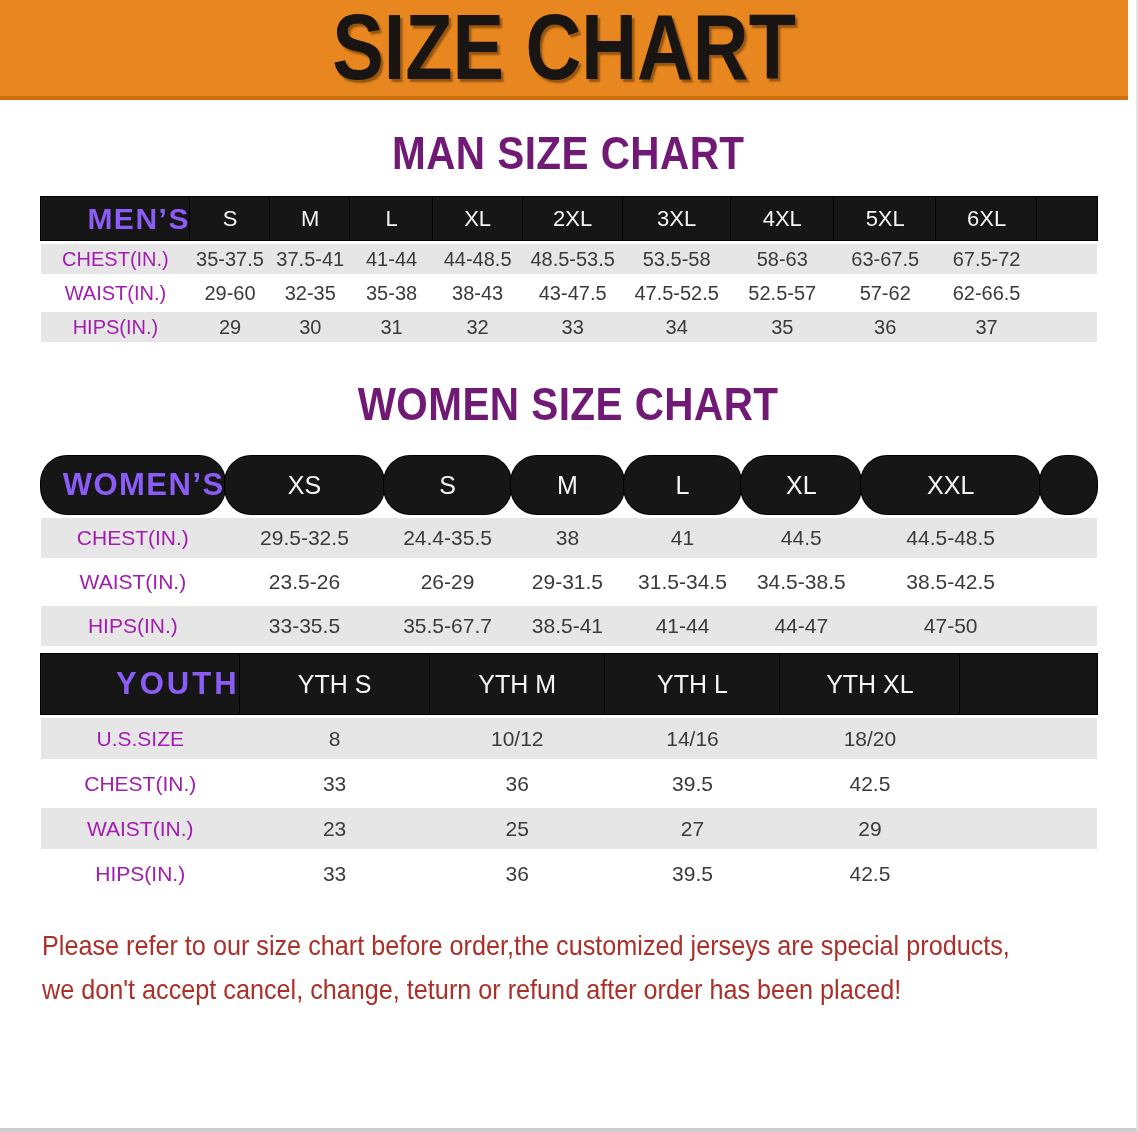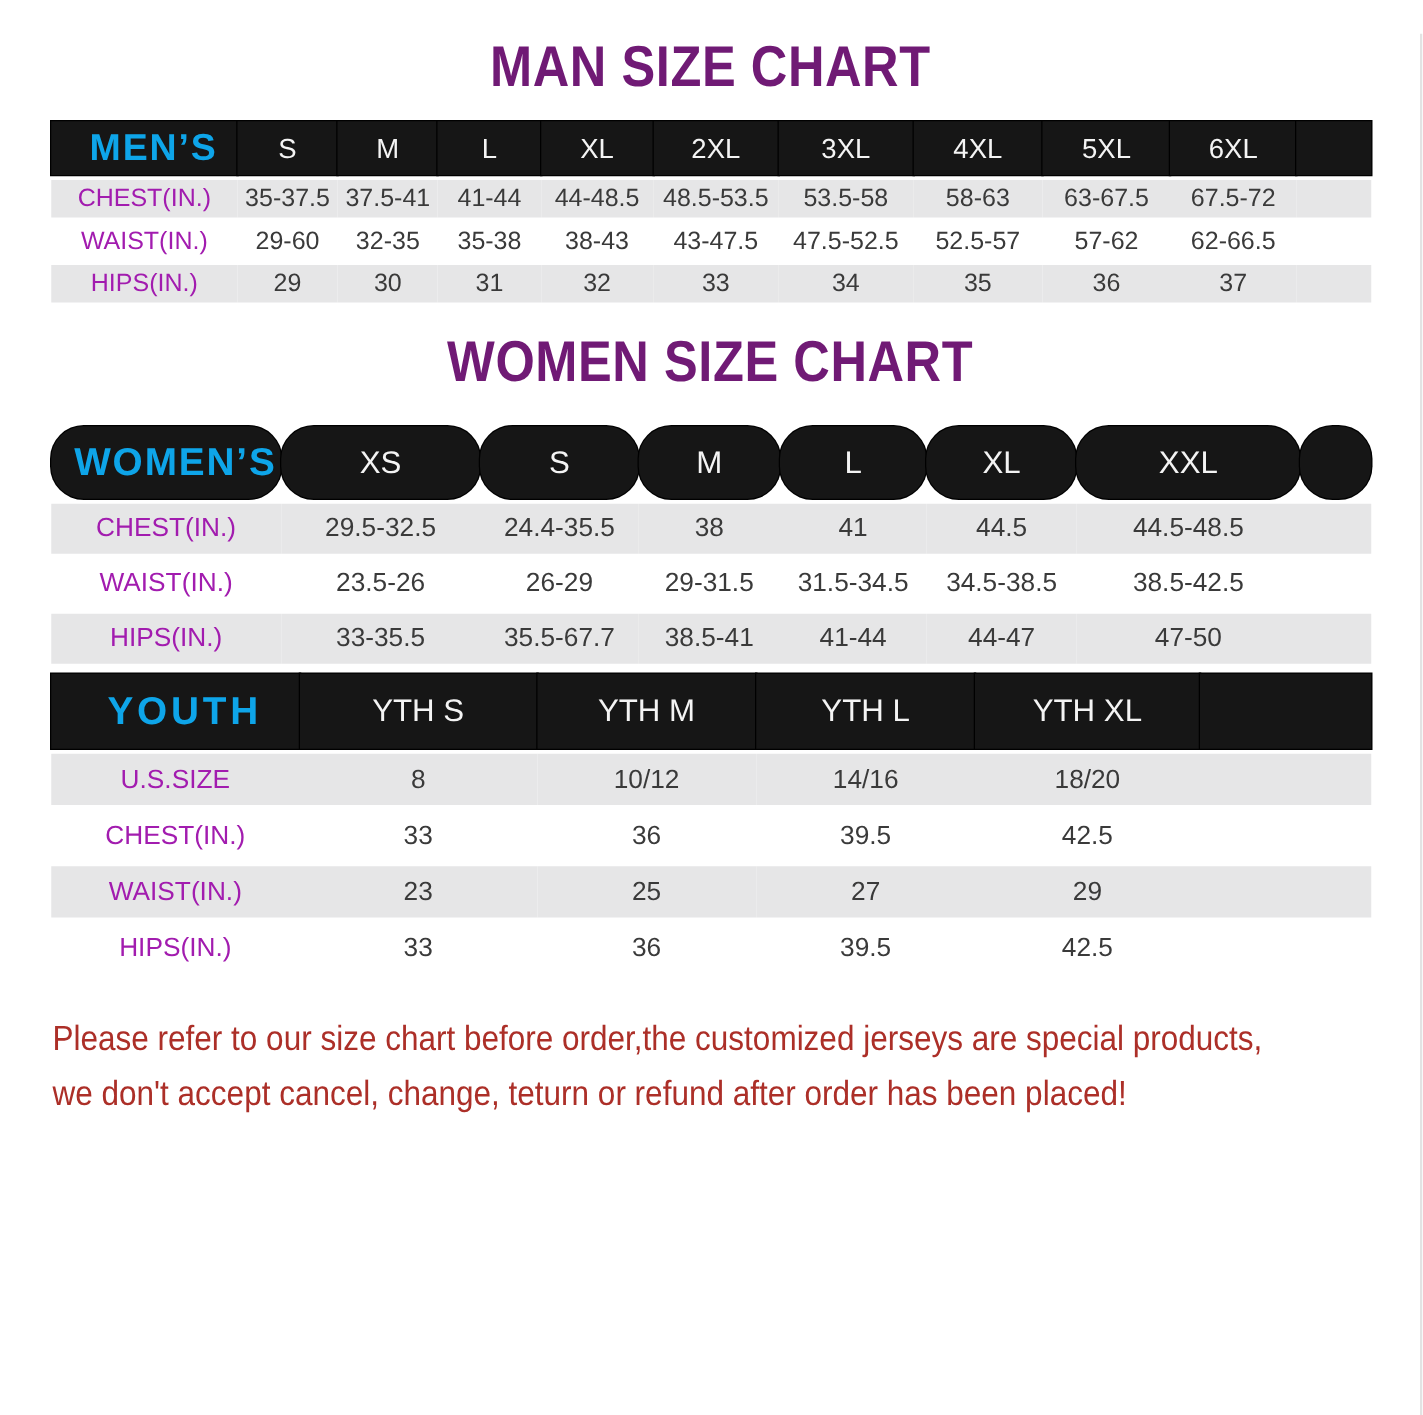--- a/index.html
+++ b/index.html
@@ -47,44 +47,44 @@
     white-space:nowrap;
   }
   .section-title span {
     display:inline-block;
     font-size:46px;
     letter-spacing:0.5px;
     transform:scaleX(0.88);
     transform-origin:center;
   }
   #sec-men   .section-title { margin:27px 0 14px; }
-  #sec-women .section-title { margin:17px 0 22px;text-decoration:underline; }
+  #sec-women .section-title { margin:32px 0 22px;text-decoration:underline; }
   #sec-youth .section-title { margin:52px 0 22px; }
 
   
   table.size-table {
     width:1056px;
     margin-left:41px;
     table-layout:fixed;
     border-collapse:separate;
     border-spacing:0 4px;
   }
   table.size-table thead th {
     background:#161616;
     color:#f4f4f4;
     font-weight:400;
     text-align:center;
     padding:0;
     box-shadow:0 0 0 1px #000;
   }
   table.size-table thead th.corner {
-    text-align:center;
+    text-align:right;
     padding-left:15px;
     font-weight:700;
-    color:#0ea5e9;
+    color:#8b5cf6;
     letter-spacing:1.5px;
   }
   table.size-table td {
     text-align:center;
     padding:0;
     color:#3a3a3a;
   }
   table.size-table td.rowlabel { color:#a21caf; }
   tr.shade td { background:#E6E6E7; }
   tr.plain td { background:#ffffff; }
@@ -115,20 +115,23 @@
     transform:scaleX(0.9);
     transform-origin:left center;
     white-space:nowrap;
   }
 </style>
 </head>
 <body>
 
 <div class="page">
 
+  <div class="banner">
+    <span class="banner-title">SIZE CHART</span>
+  </div>
 
   <section id="sec-men">
     <h2 class="section-title"><span>MAN SIZE CHART</span></h2>
     <table class="size-table men">
       <colgroup>
           <col style="width: 14.1%;">
           <col style="width: 7.6%;">
           <col style="width: 7.6%;">
           <col style="width: 7.8%;">
           <col style="width: 8.5%;">

